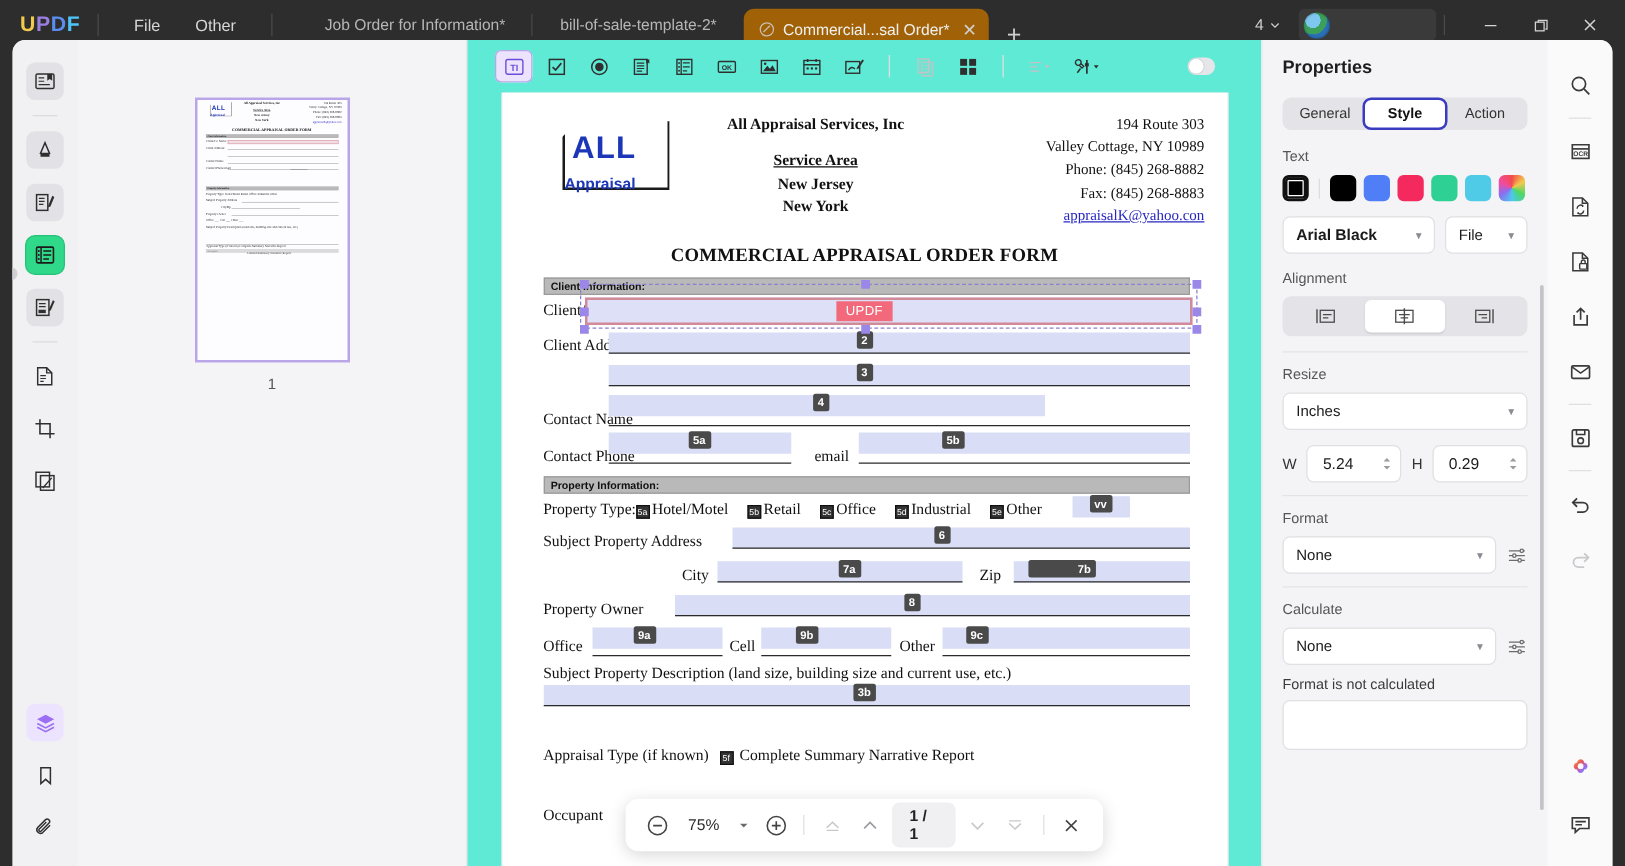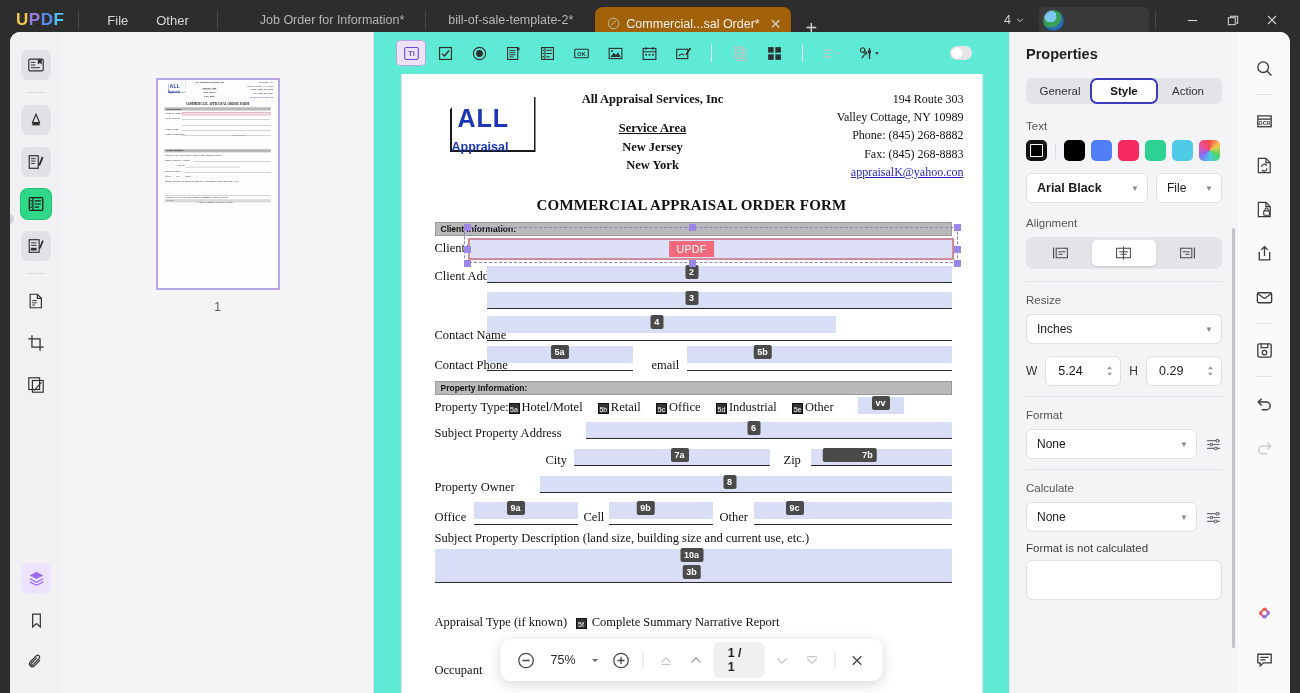--- a/index.html
+++ b/index.html
@@ -682,32 +682,28 @@
               <div class="lbl" style="top:8px;">Office</div>
               <div class="field nb" style="left:72px; width:104px; top:0px;"></div>
               <div class="badge" style="left:114px; top:-1px;">9a</div>
               <div style="position:absolute; left:72px; width:104px; top:22px; border-bottom:1px solid #2a2a2a;"></div>
               <div style="position:absolute; left:182px; top:8px;">Cell</div>
               <div class="field nb" style="left:207px; width:104px; top:0px;"></div>
               <div class="badge" style="left:244px; top:-1px;">9b</div>
               <div style="position:absolute; left:207px; width:104px; top:22px; border-bottom:1px solid #2a2a2a;"></div>
               <div style="position:absolute; left:318px; top:8px;">Other</div>
               <div class="field nb" style="left:352px; right:30px; top:0px;"></div>
-              <div class="badge" style="left:393px; top:-1px;">9c</div>
+              <div class="badge" style="left:380px; top:-1px;">9c</div>
               <div style="position:absolute; left:352px; right:30px; top:22px; border-bottom:1px solid #2a2a2a;"></div>
             </div>
 
             <div class="row" style="height:22px;">
               <div class="lbl" style="top:1px;">Subject Property Description (land size, building size and current use, etc.)</div>
             </div>
 
-            <div class="row" style="height:18px;">
-              <div class="field nb" style="left:33px; right:30px; top:-3px;"></div>
-              <div class="badge" style="left:50%; top:-4px;">10a</div>
-            </div>
 
             <div class="row" style="height:24px;">
               <div class="field" style="left:33px; right:30px; top:-4px;"></div>
               <div class="badge" style="left:50%; top:-5px;">3b</div>
             </div>
 
             <div class="row" style="height:26px; margin-top:16px;">
               <div class="lbl">Appraisal Type (if known)</div>
               <div style="position:absolute; left:174px; top:5px;">
                 <span class="cb">5f</span>

